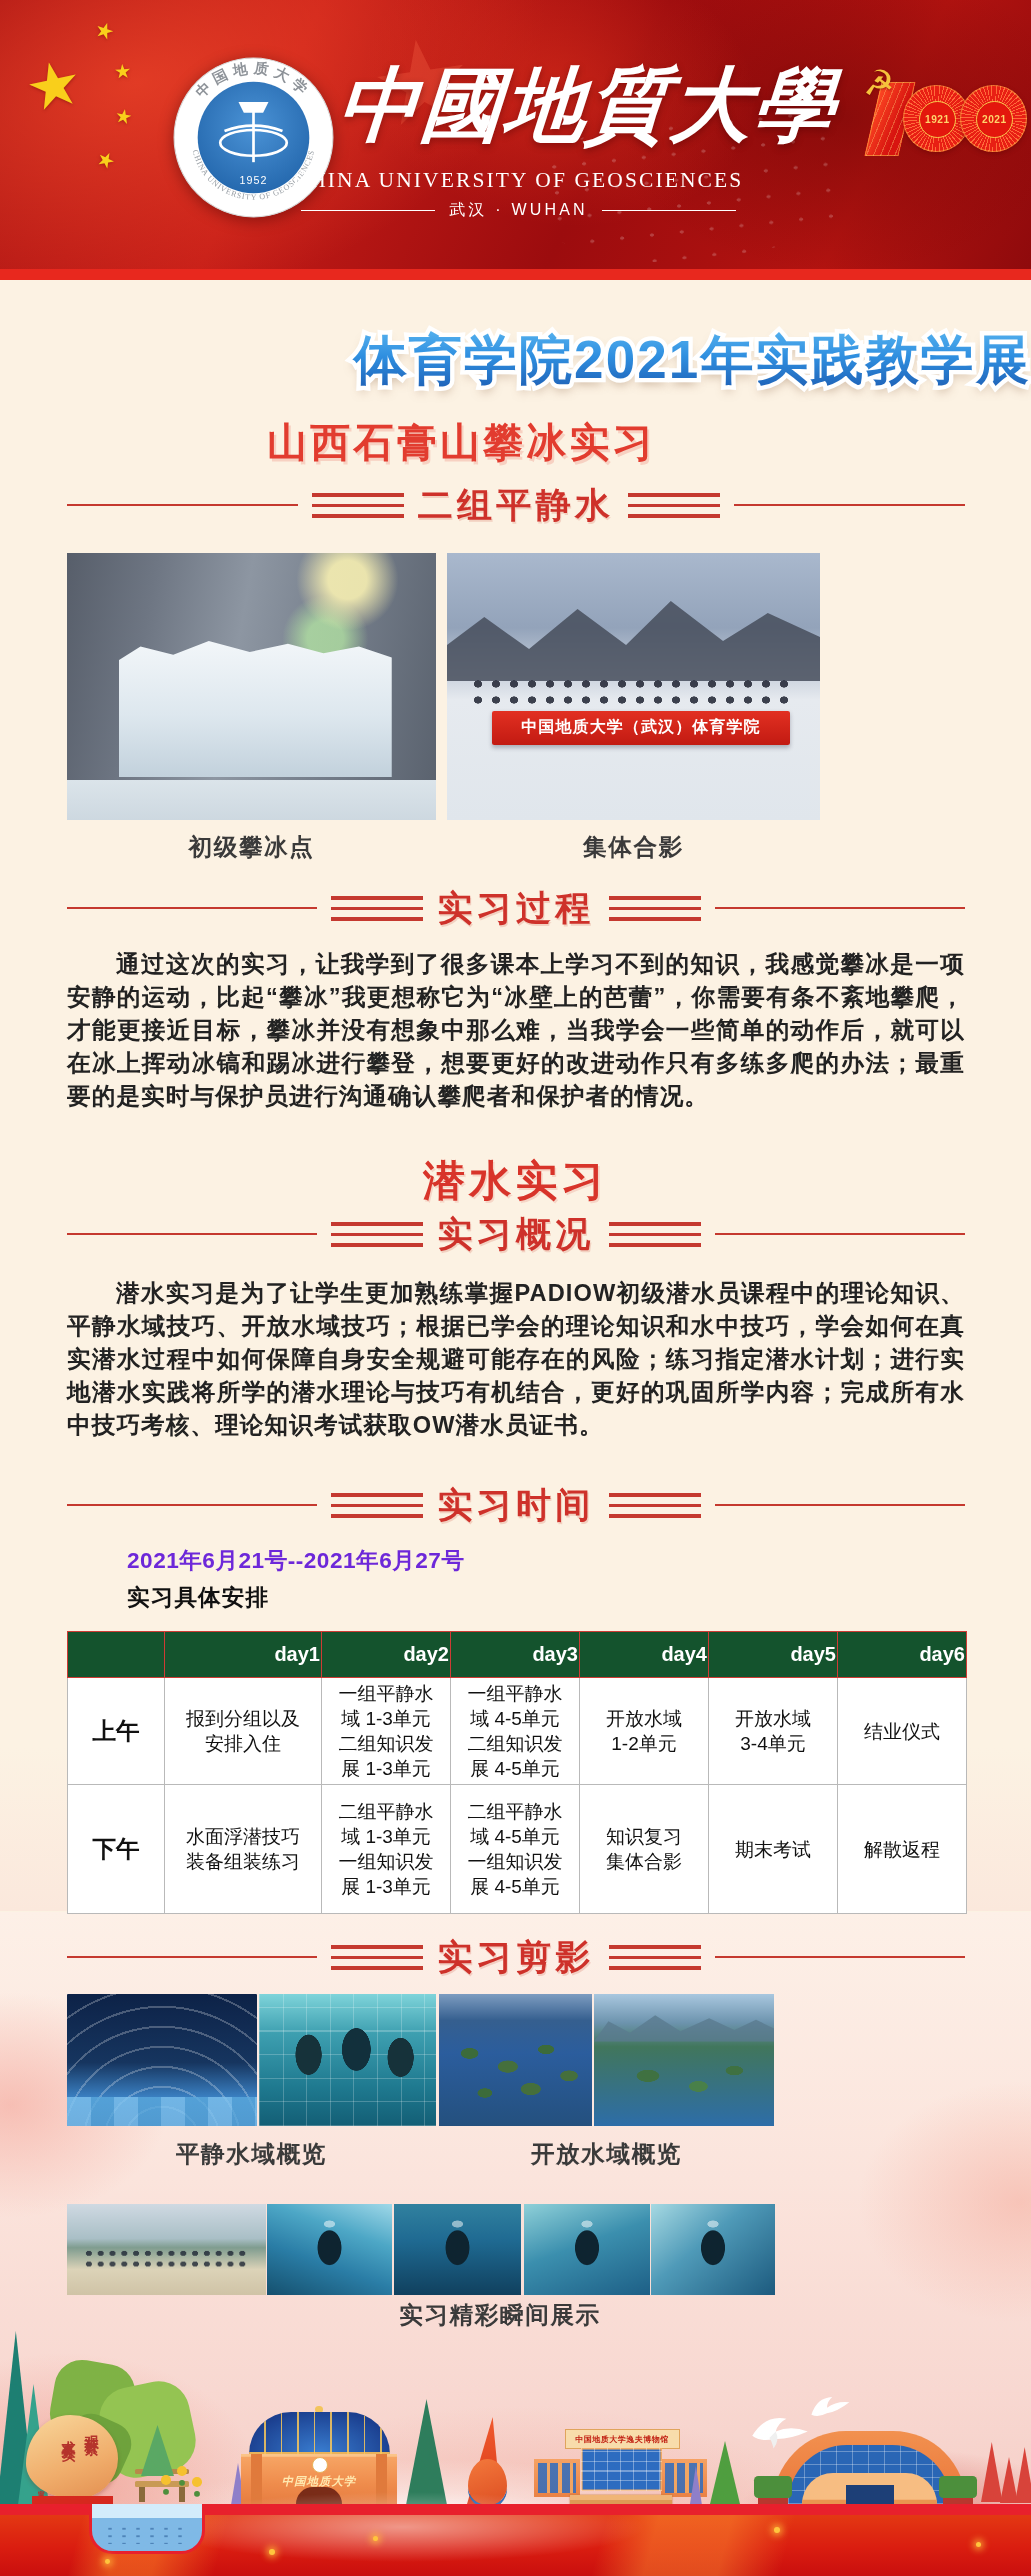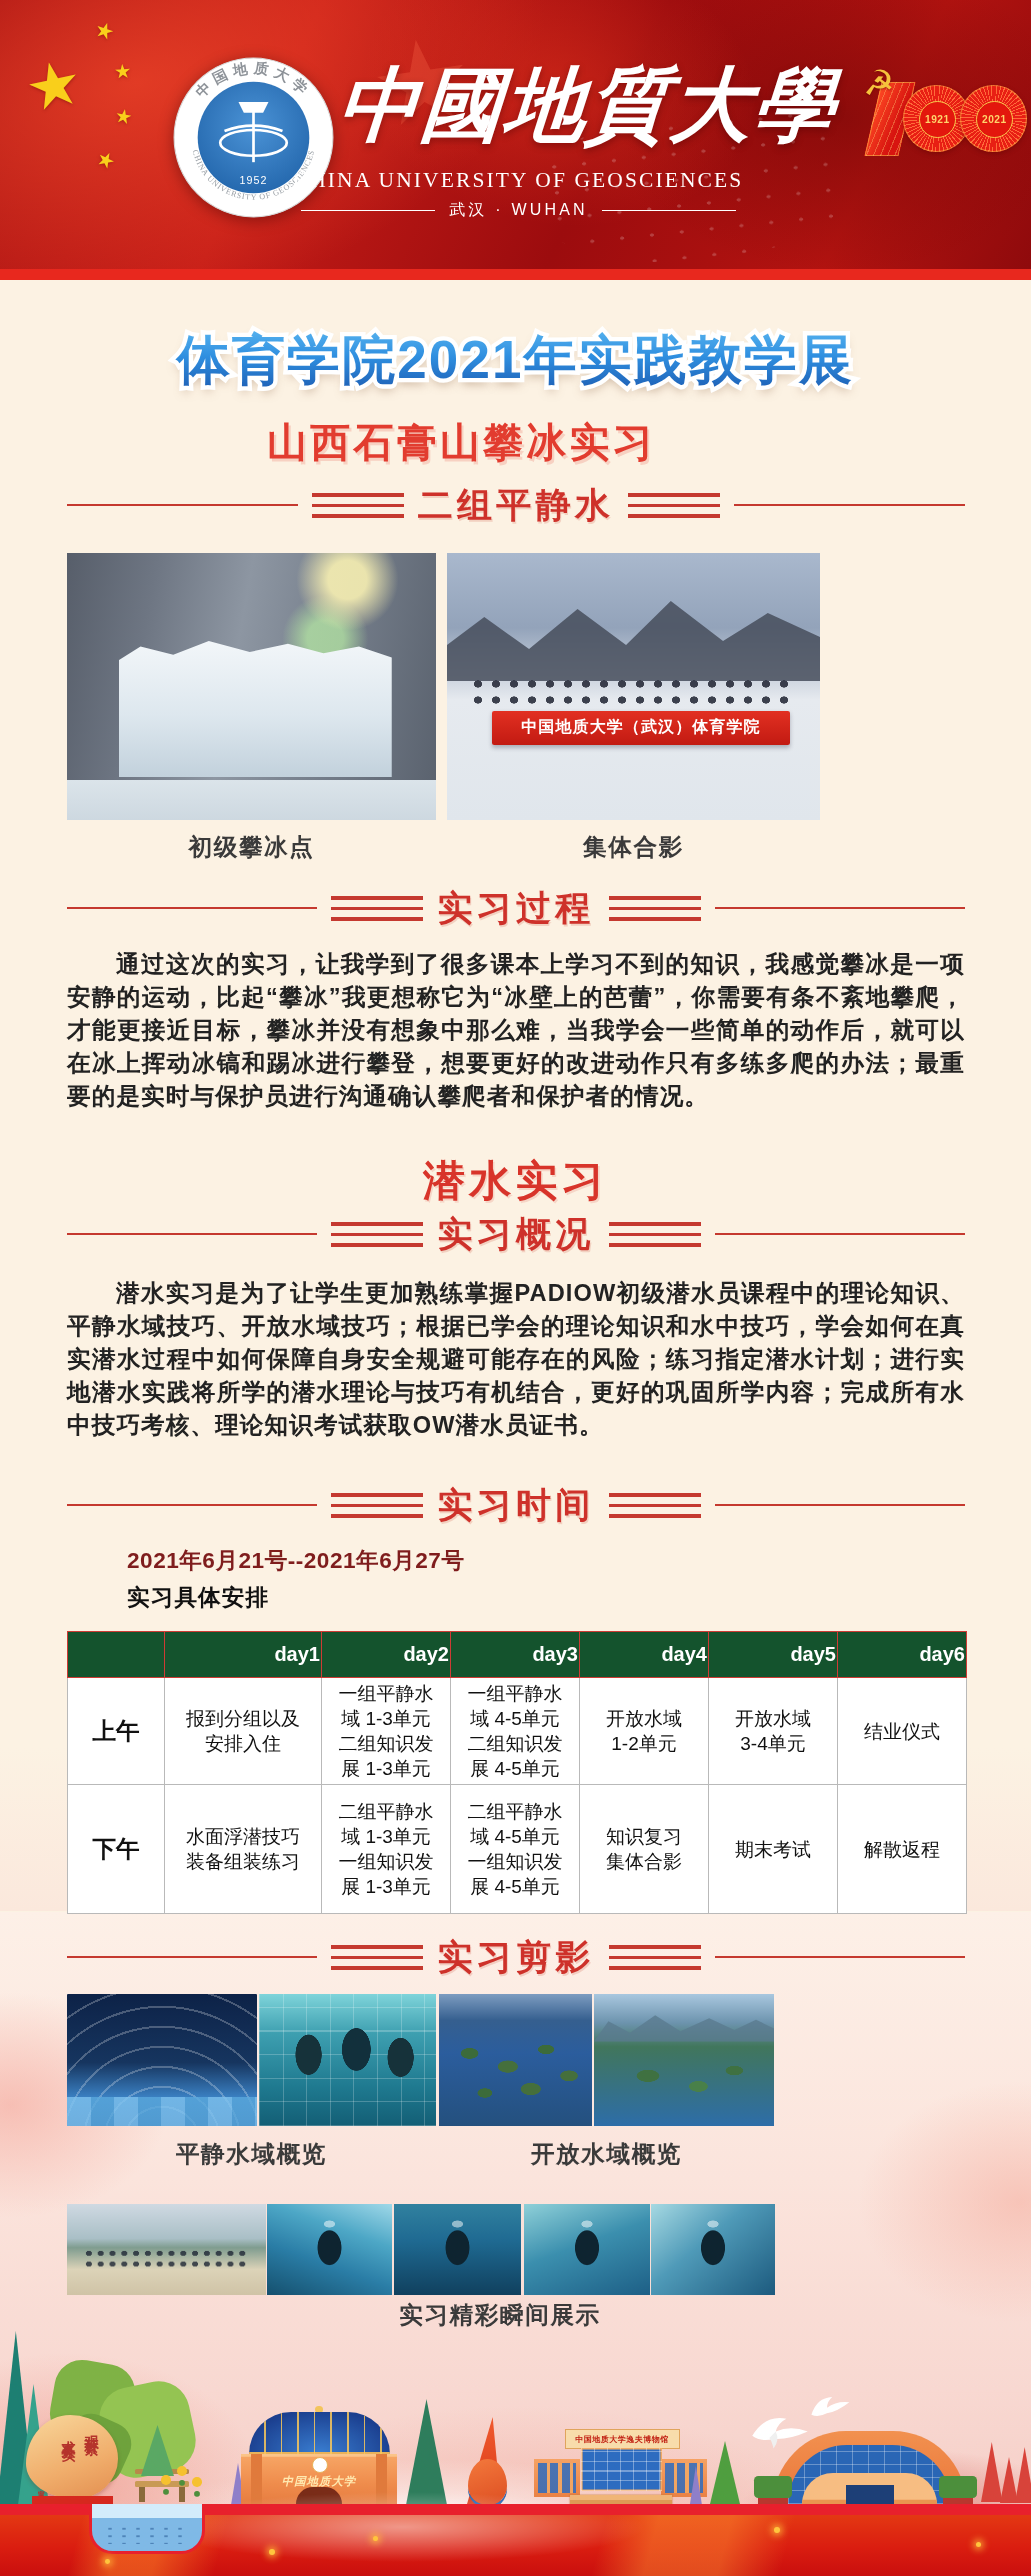--- a/index.html
+++ b/index.html
@@ -55,21 +55,21 @@
   .pinksec{position:absolute;left:0;top:1912px;width:1031px;height:664px;
        background:
         radial-gradient(226px 161px at 10.7px 193px,rgba(243,157,145,.55),transparent 70%),
         radial-gradient(231px 172px at 1020px 290px,rgba(244,166,150,.5),transparent 70%),
         radial-gradient(279px 183px at 64px 569px,rgba(236,120,104,.45),transparent 70%),
         radial-gradient(483px 226px at 516px 664px,rgba(238,130,110,.4),transparent 75%),
         linear-gradient(180deg,#fdf0e7 0%,#fbe4dc 40%,#f8d8d1 72%,#f4cac3 100%);}
 
   
   .title-wrap{position:absolute;left:0;top:314px;width:1031px;height:94px;}
-  .title-layer{position:absolute;inset:0;text-align:center;font-size:53px;font-weight:900;letter-spacing:2.1px;line-height:91px;white-space:nowrap;}
+  .title-layer{position:absolute;inset:0;text-align:right;font-size:53px;font-weight:900;letter-spacing:2.1px;line-height:91px;white-space:nowrap;}
   .title-stroke{color:#fff;-webkit-text-stroke:8.6px #ffffff;text-shadow:0 6.4px 9.7px rgba(150,110,80,.5);}
   .title-fill{background:linear-gradient(180deg,#6cc6f7 0%,#2f8fe0 45%,#15479f 100%);
        -webkit-background-clip:text;background-clip:text;color:transparent;}
   .subtitle{position:absolute;left:15px;top:415px;width:893px;text-align:center;font-size:40px;font-weight:900;
        color:#e23c2f;letter-spacing:3.2px;text-shadow:2.1px 3.2px 0 rgba(226,60,47,.18);}
   .divetitle{position:absolute;left:0;top:1153px;width:1031px;text-align:center;font-size:42px;font-weight:900;
        color:#d8342a;letter-spacing:4.3px;text-shadow:1.6px 2.1px 0 rgba(216,52,42,.15);}
 
   
   .secheader{position:absolute;left:67px;width:898px;height:46px;display:flex;align-items:center;gap:14px;}
@@ -77,21 +77,21 @@
   .secheader .tri{width:92px;height:25px;
        background:linear-gradient(#c5392f 0 3.8px,transparent 3.8px 10.7px,#c5392f 10.7px 14px,transparent 14px 21px,#c5392f 21px 25px);}
   .secheader .stx{font-size:35px;font-weight:900;color:#ce312a;letter-spacing:4.3px;white-space:nowrap;
        text-shadow:1.1px 1.6px 0 rgba(200,60,40,.18);}
   .sh-process{top:482px;} .sh-thoughts{top:885px;} .sh-overview{top:1211px;} .sh-time{top:1482px;} .sh-gallery{top:1934px;}
 
   
   .para{position:absolute;left:67px;width:898px;color:#222;font-size:23.6px;line-height:33px;letter-spacing:1.1px;
        text-align:justify;text-indent:49px;font-weight:600;}
   .para1{top:948px;} .para2{top:1277px;}
-  .dateline{position:absolute;left:127px;top:1545px;font-size:22.6px;color:#7f1d1d;font-weight:600;letter-spacing:0.5px;}
+  .dateline{position:absolute;left:127px;top:1545px;font-size:22.6px;color:#6d28d9;font-weight:600;letter-spacing:0.5px;}
   .schedlabel{position:absolute;left:127px;top:1582px;font-size:22.6px;color:#111;font-weight:900;letter-spacing:1.1px;}
 
   
   table.schedule{position:absolute;left:67px;top:1631px;width:898px;border-collapse:collapse;table-layout:fixed;background:#fff;}
   table.schedule th{background:#14532d;color:#fff;font-size:20px;font-weight:900;height:43px;border:1.1px solid #ce3b34;text-align:right;}
   table.schedule td{border:1.1px solid #b9b9b9;text-align:center;vertical-align:middle;font-size:19px;line-height:25px;
        color:#111;white-space:pre-line;padding:3.2px 2.1px;font-weight:400;}
   table.schedule .rowlabel{font-size:23.6px;font-weight:900;}
   tr.row-am{height:105px;} tr.row-pm{height:129px;}
 

